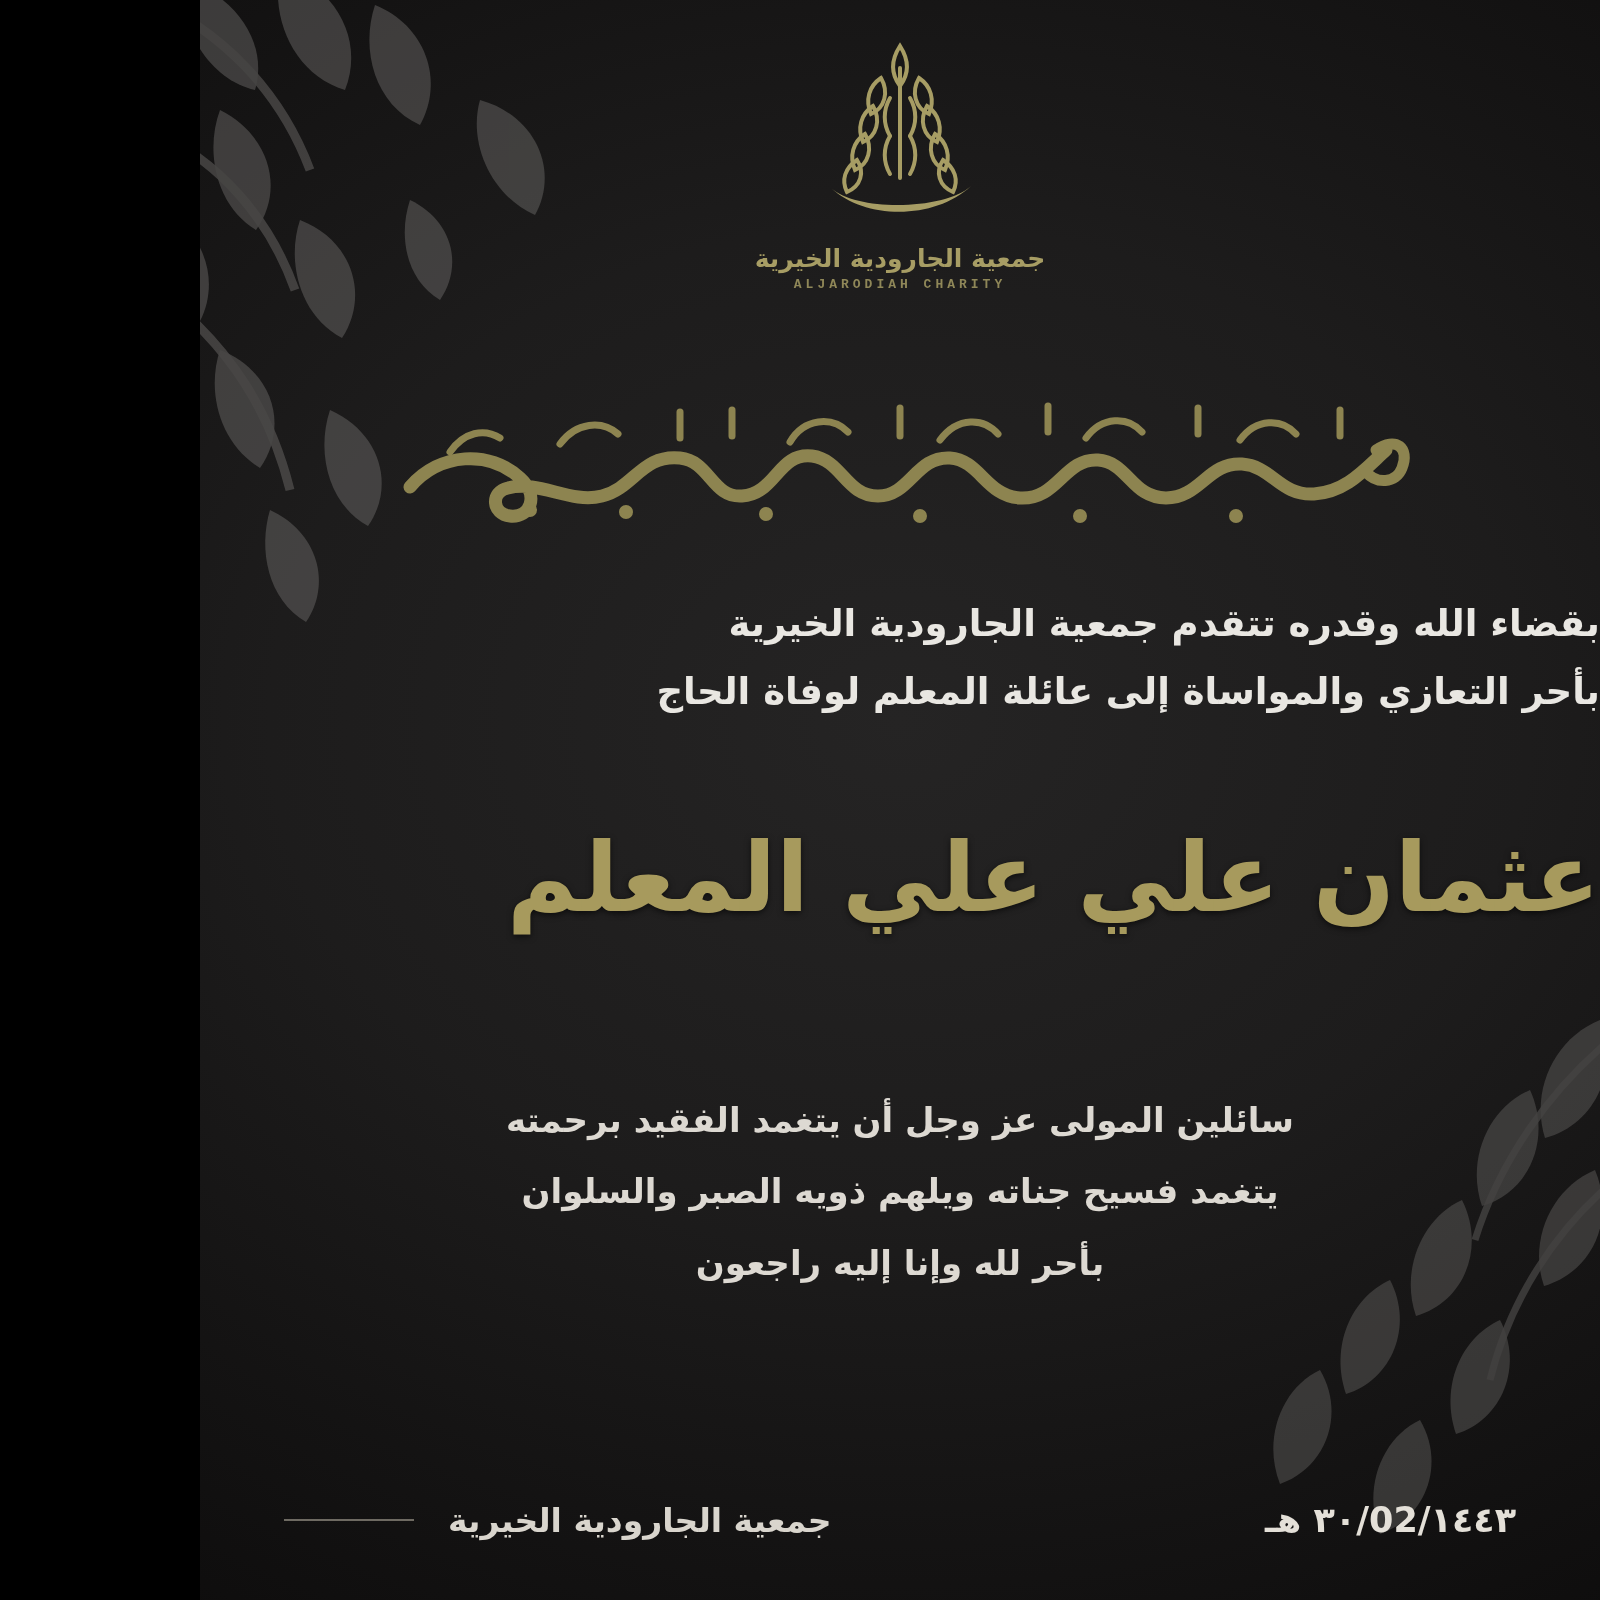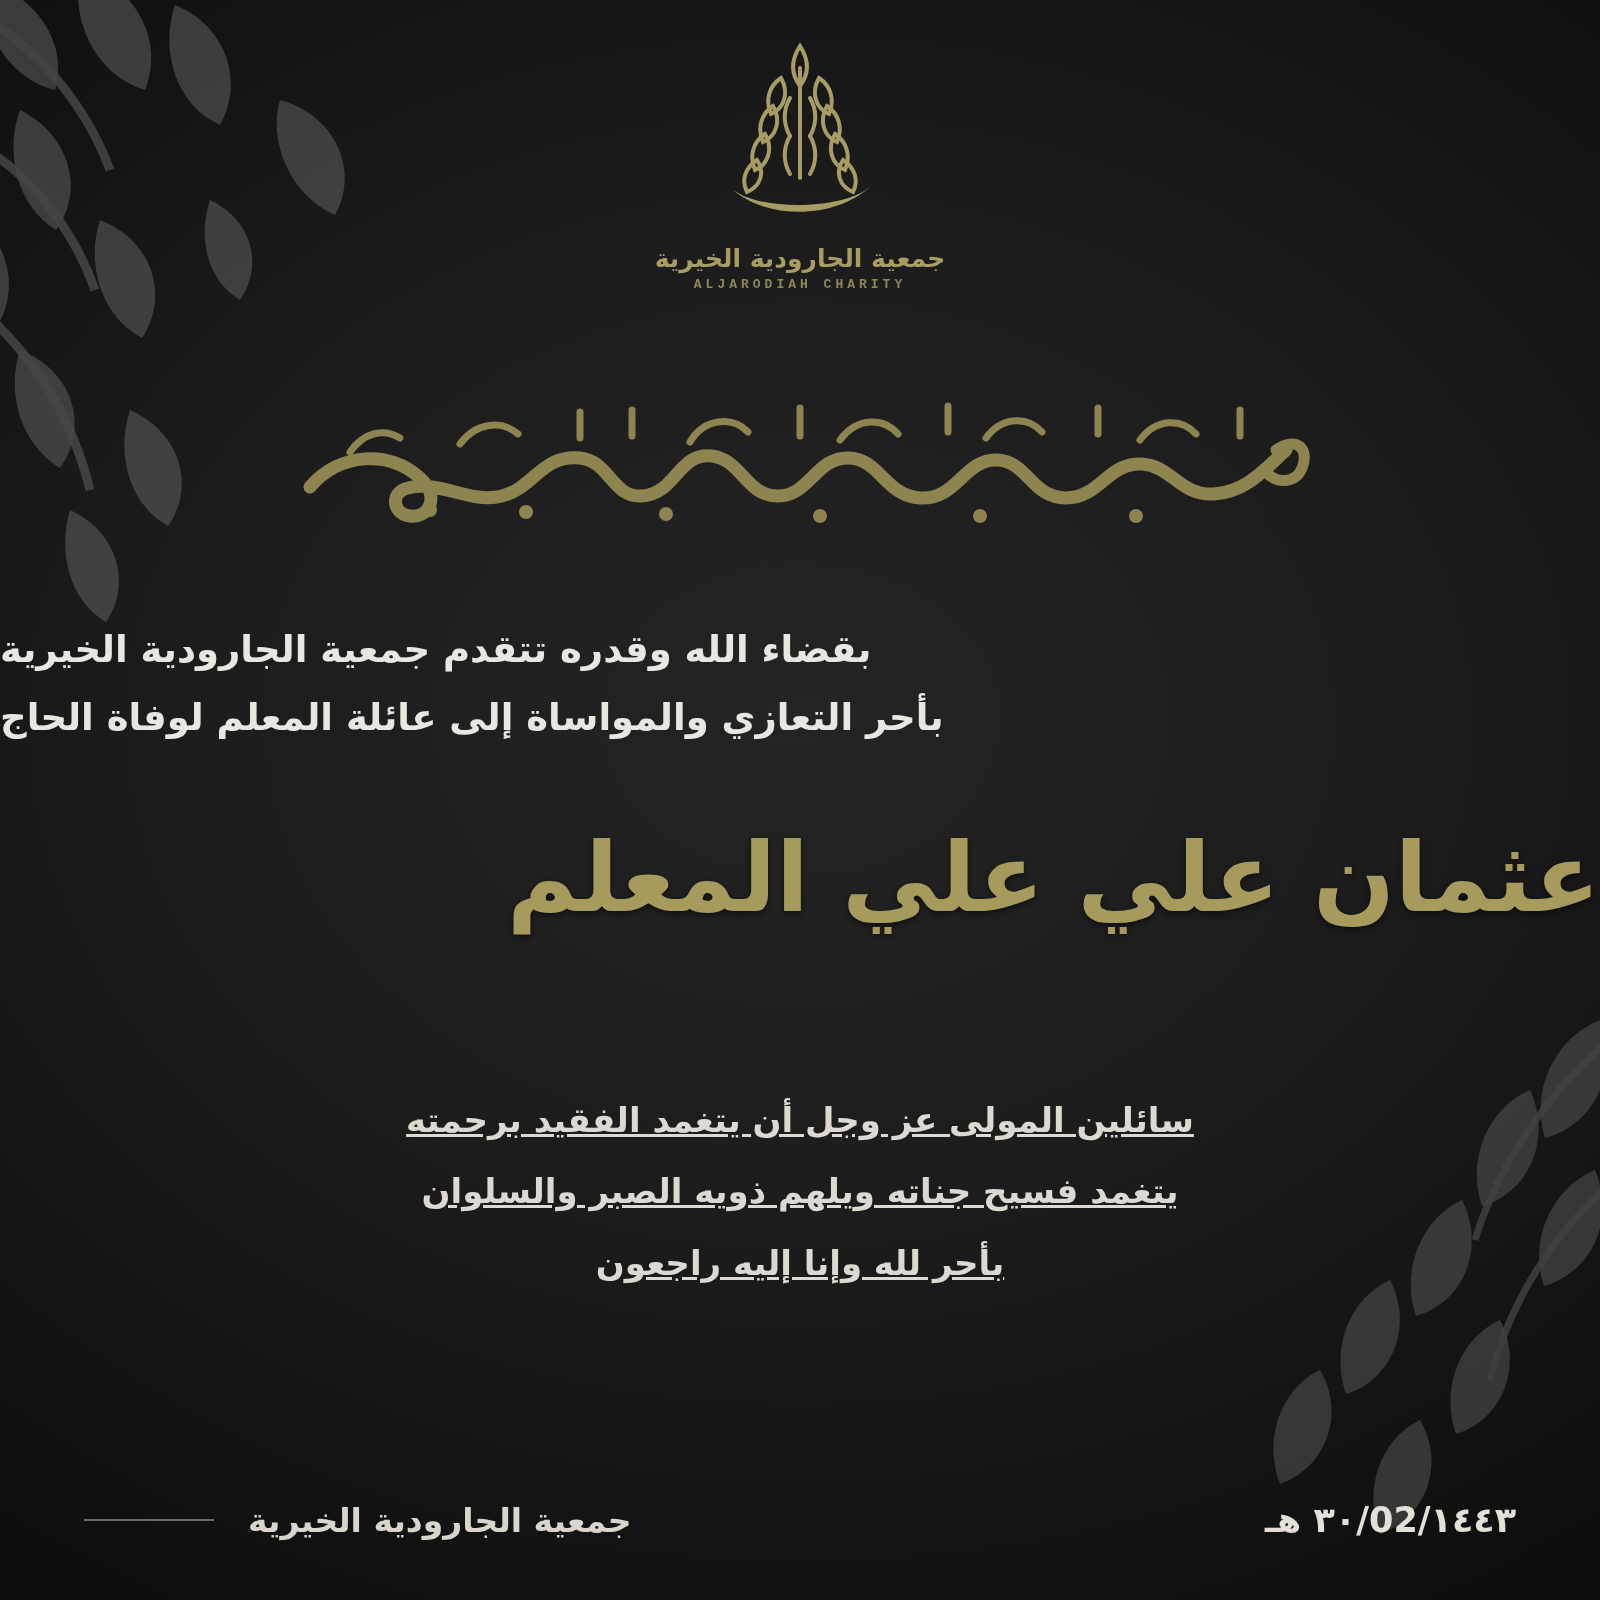--- a/index.html
+++ b/index.html
@@ -9,21 +9,21 @@
   }
   body {
     width: 1600px;
     height: 1600px;
     overflow: hidden;
     font-family: "DejaVu Sans", "Liberation Sans", sans-serif;
   }
 
   .poster {
     position: relative;
-    width: 1600px;
+    width: 1400px;
     height: 1600px;
     background:
       radial-gradient(ellipse 1400px 1100px at 50% 45%, #252424 0%, #1d1c1c 45%, #141313 75%, #0d0c0c 100%);
     overflow: hidden;
   }
 
   
   .leaves-tl {
     position: absolute;
     top: -30px;
@@ -84,24 +84,24 @@
     justify-content: center;
   }
   .ayah {
     width: 1040px;
     height: 150px;
   }
 
   
   .intro {
     position: absolute;
-    top: 616px;
-    left: 0;
-    right: 0;
-    text-align: left;
+    top: 590px;
+    left: 0;
+    right: 0;
+    text-align: right;
     color: #e9e7e2;
     font-size: 37px;
     line-height: 1.85;
     font-weight: 700;
     letter-spacing: 0px;
   }
   .intro .line { display: block; }
 
   .deceased {
     position: absolute;
@@ -121,21 +121,21 @@
     position: absolute;
     top: 1085px;
     left: 0;
     right: 0;
     text-align: center;
     color: #ddd9d2;
     font-size: 34px;
     line-height: 2.1;
     font-weight: 600;
   }
-  .prayer .line { display: block; text-decoration: underline; }
+  .prayer .line { display: block; }
 
   
   .footer {
     position: absolute;
     bottom: 60px;
     left: 0;
     right: 0;
     display: flex;
     align-items: center;
     justify-content: space-between;

